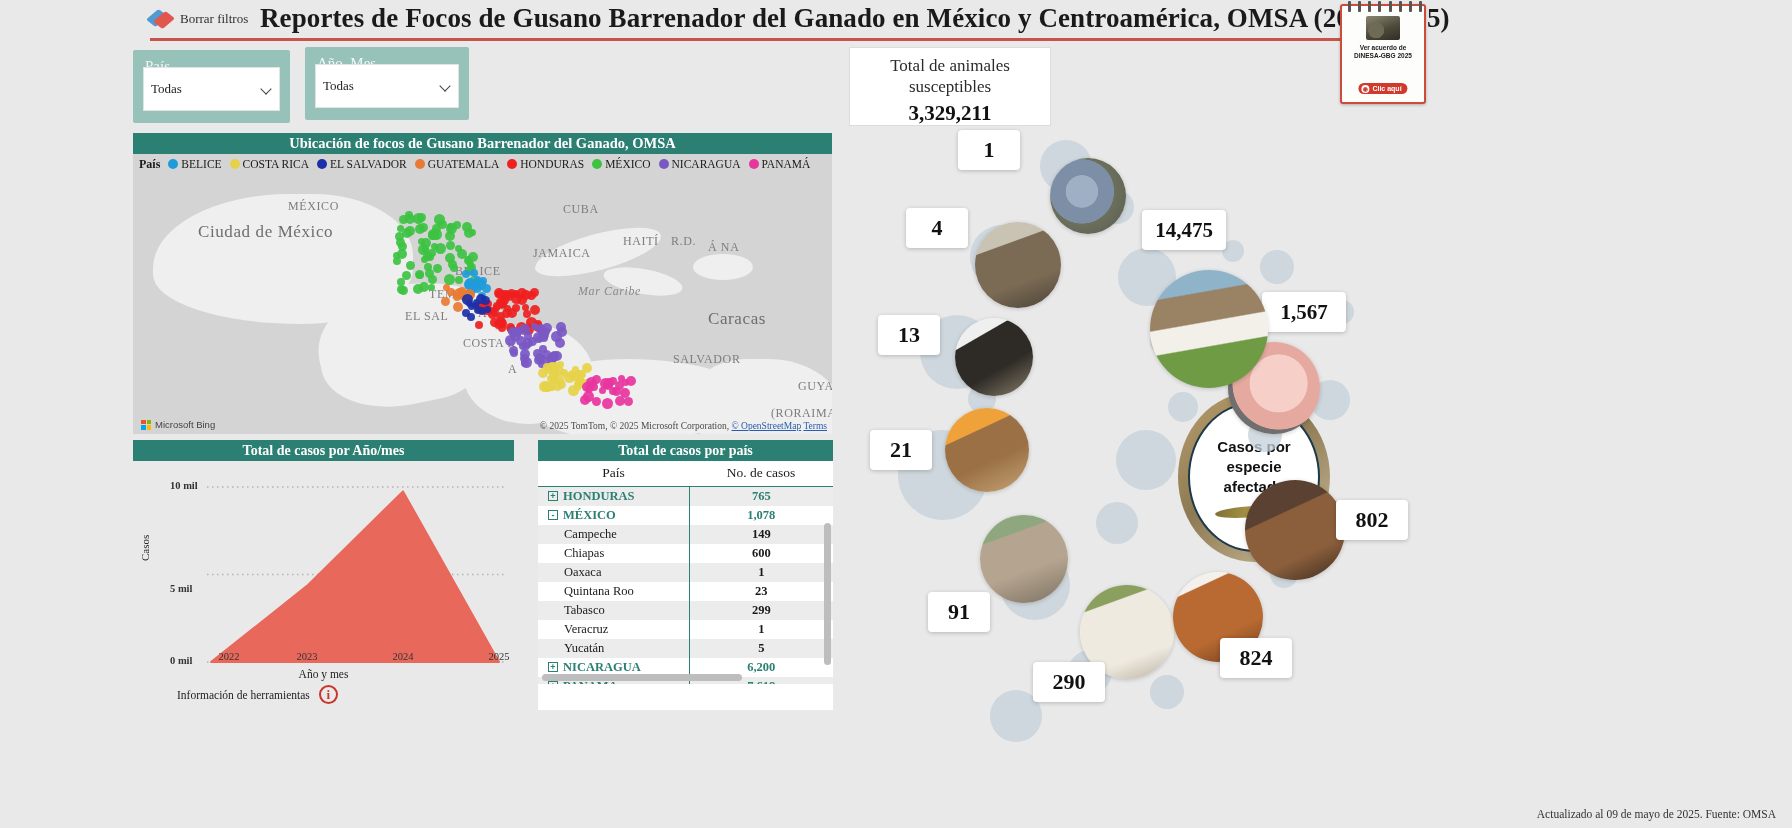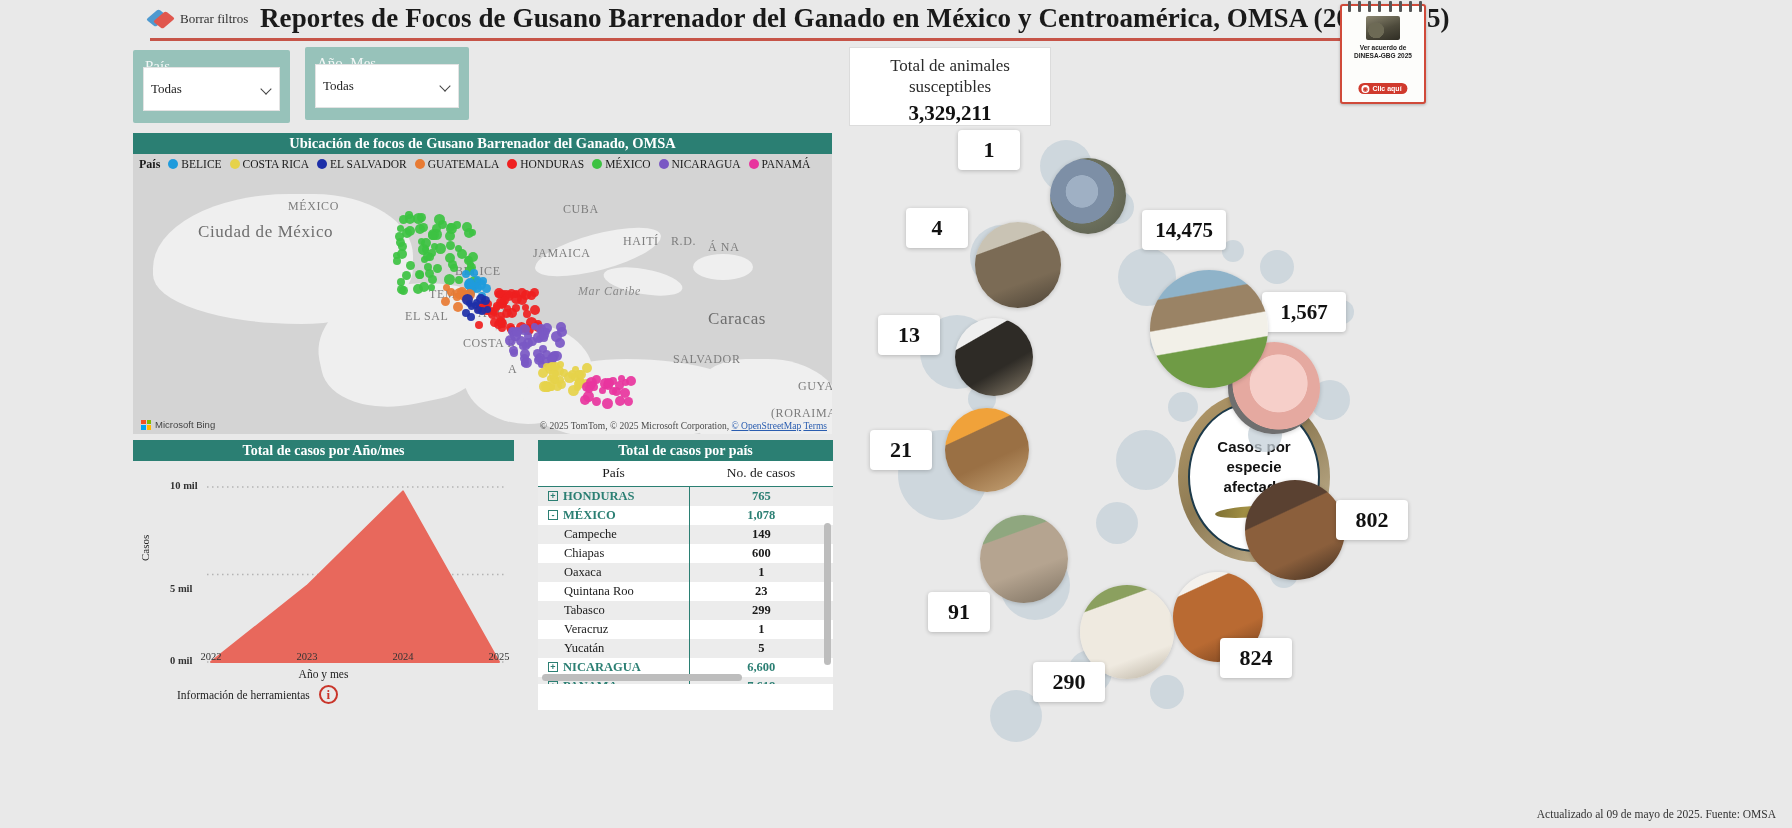--- a/index.html
+++ b/index.html
@@ -581,21 +581,21 @@
           <line x1="74" x2="372" y1="26" y2="26" stroke="#b4b4b4" stroke-width="1.3" stroke-dasharray="1.5 3.5"></line>
           <path d="M 78 201 L 78 201 L 174 124.875 L 270 30.375 L 366 201 L 366 201 Z" fill="#e8685c" stroke="#e8685c" stroke-width="2" stroke-linejoin="round"></path>
         </svg>
       <div id="tooltip-row">
         <span class="t">Información de herramientas</span>
         <span id="info-icon">i</span>
       </div>
     <div class="y-tick" style="left: 24px; top: 194px;">0 mil</div>
         <div class="y-tick" style="left: 24px; top: 122px;">5 mil</div>
         <div class="y-tick" style="left: 24px; top: 19px;">10 mil</div>
-        <div class="x-tick" style="left: 78px; text-align: center;">2022</div>
+        <div class="x-tick" style="left: 96px; text-align: center;">2022</div>
         <div class="x-tick" style="left: 174px;">2023</div>
         <div class="x-tick" style="left: 270px;">2024</div>
         <div class="x-tick" style="left: 366px;">2025</div>
       </div>
   </div>
 
   <div id="table-panel">
     <div id="table-header">Total de casos por país</div>
     <div id="tbl-clip">
       <table id="tbl">
@@ -637,21 +637,21 @@
             <tr>
               <td class="nm">Veracruz</td>
               <td class="val">1</td>
             </tr>
             <tr class="alt">
               <td class="nm">Yucatán</td>
               <td class="val">5</td>
             </tr>
             <tr class="grp">
               <td class="nm"><span class="expander">+</span>NICARAGUA</td>
-              <td class="val">6,600</td>
+              <td class="val">6,200</td>
             </tr>
             <tr class="alt grp">
               <td class="nm"><span class="expander">+</span>PANAMÁ</td>
               <td class="val">7,618</td>
             </tr>
           </tbody>
       </table>
       <div id="tbl-scroll"></div>
       <div id="tbl-hscroll"></div>
     </div>

